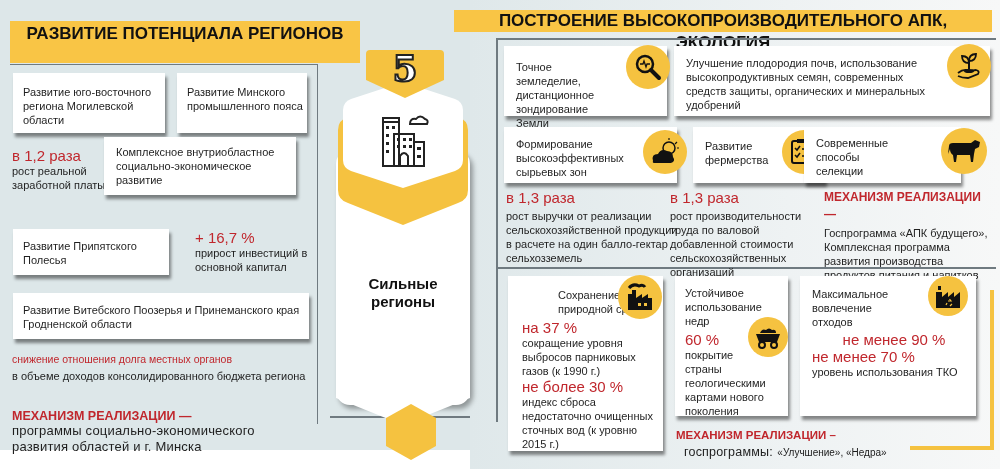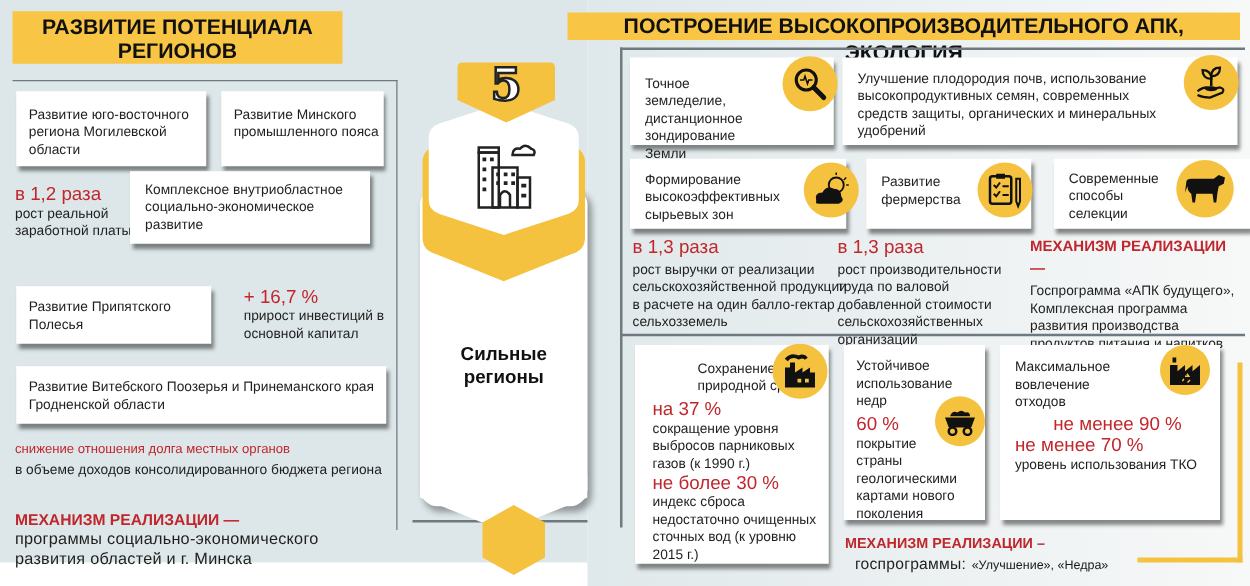--- a/index.html
+++ b/index.html
@@ -4,21 +4,21 @@
 <style>
   * { box-sizing: border-box; margin: 0; padding: 0; }
   body { width: 1000px; height: 469px; background: #ffffff; font-family: "Liberation Sans", sans-serif; position: relative; overflow: hidden; color: #1a1a1a; }
   .abs { position: absolute; }
 
   
   .bg-left { left: 0; top: 0; width: 470px; height: 450px; background: #dde7e9; }
   .bg-right { left: 470px; top: 0; width: 530px; height: 469px; background: linear-gradient(90deg, #dfe8ea 0%, #eef2f3 60%, #f7f8f8 100%); }
 
   .banner { background: #f9c545; color: #111; font-weight: bold; text-align: center; }
-  .banner-left { left: 10px; top: 9px; width: 264px; height: 42px; font-size: 17px; line-height: 19px; padding-top: 3px; }
+  .banner-left { left: 10px; top: 21px; width: 350px; height: 42px; font-size: 17px; line-height: 19px; padding-top: 3px; }
   .banner-right { left: 454px; top: 10px; width: 538px; height: 22px; font-size: 17px; line-height: 22px; }
 
   .frame { border: 1.5px solid #6f7a80; }
   .frame-left { left: 10px; top: 64px; width: 308px; height: 360px; border-left: none; border-bottom: none; }
   .frame-left-bottom { left: 330px; top: 416px; width: 140px; height: 1.5px; background: #6f7a80; }
   .frame-right-top { left: 496px; top: 38px; width: 500px; height: 1.5px; background: #6f7a80; }
   .frame-right-left { left: 496px; top: 38px; width: 1.5px; height: 384px; background: #6f7a80; }
   .frame-mid { left: 496px; top: 267px; width: 500px; height: 1.5px; background: #6f7a80; }
 
   .card { background: #ffffff; box-shadow: 2px 4px 3px rgba(0,0,0,0.45); font-size: 11px; line-height: 14px; color: #1f1f1f; }
@@ -179,21 +179,21 @@
 <div class="abs icon-circle" style="left:782px;top:130px;">
   <svg width="30" height="30" viewBox="0 0 30 30">
       <rect x="3" y="4" width="17" height="22" rx="2" fill="none" stroke="#111" stroke-width="2"></rect>
       <rect x="8" y="2" width="7" height="4" fill="#111"></rect>
       <path d="M6 11 L8 13 L11 9 M6 18 L8 20 L11 16" fill="none" stroke="#111" stroke-width="1.6"></path>
       <path d="M13 12 L18 12 M13 19 L18 19" stroke="#111" stroke-width="1.6"></path>
       <path d="M24 6 L27 6 L27 24 L25.5 28 L24 24 Z" fill="none" stroke="#111" stroke-width="1.6"></path>
     </svg>
 </div>
 
-<div class="abs card" style="left:843px;top:127px;width:157px;height:56px;padding:9px 0 16px 12px;">
+<div class="abs card" style="left:804px;top:127px;width:157px;height:56px;padding:9px 0 16px 12px;">
   <div style="width:85px;">Современные способы селекции</div>
 </div>
 <div class="abs icon-circle" style="left:941px;top:128px;width:46px;height:46px;">
   <svg width="34" height="26" viewBox="0 0 34 26">
       <path d="M2 8 Q2 5 6 5 L24 5 L28 2 L33 4 L32 9 L28 11 L27 16 L26 24 L24 24 L23 17 L10 17 L9 24 L7 24 L6 17 Q3 15 3 11 L1 16 Z" fill="#111"></path>
     </svg>
 </div>
 
 <div class="abs" style="left:506px;top:189px;width:175px;">
   <div class="red-big">в 1,3 раза</div>

